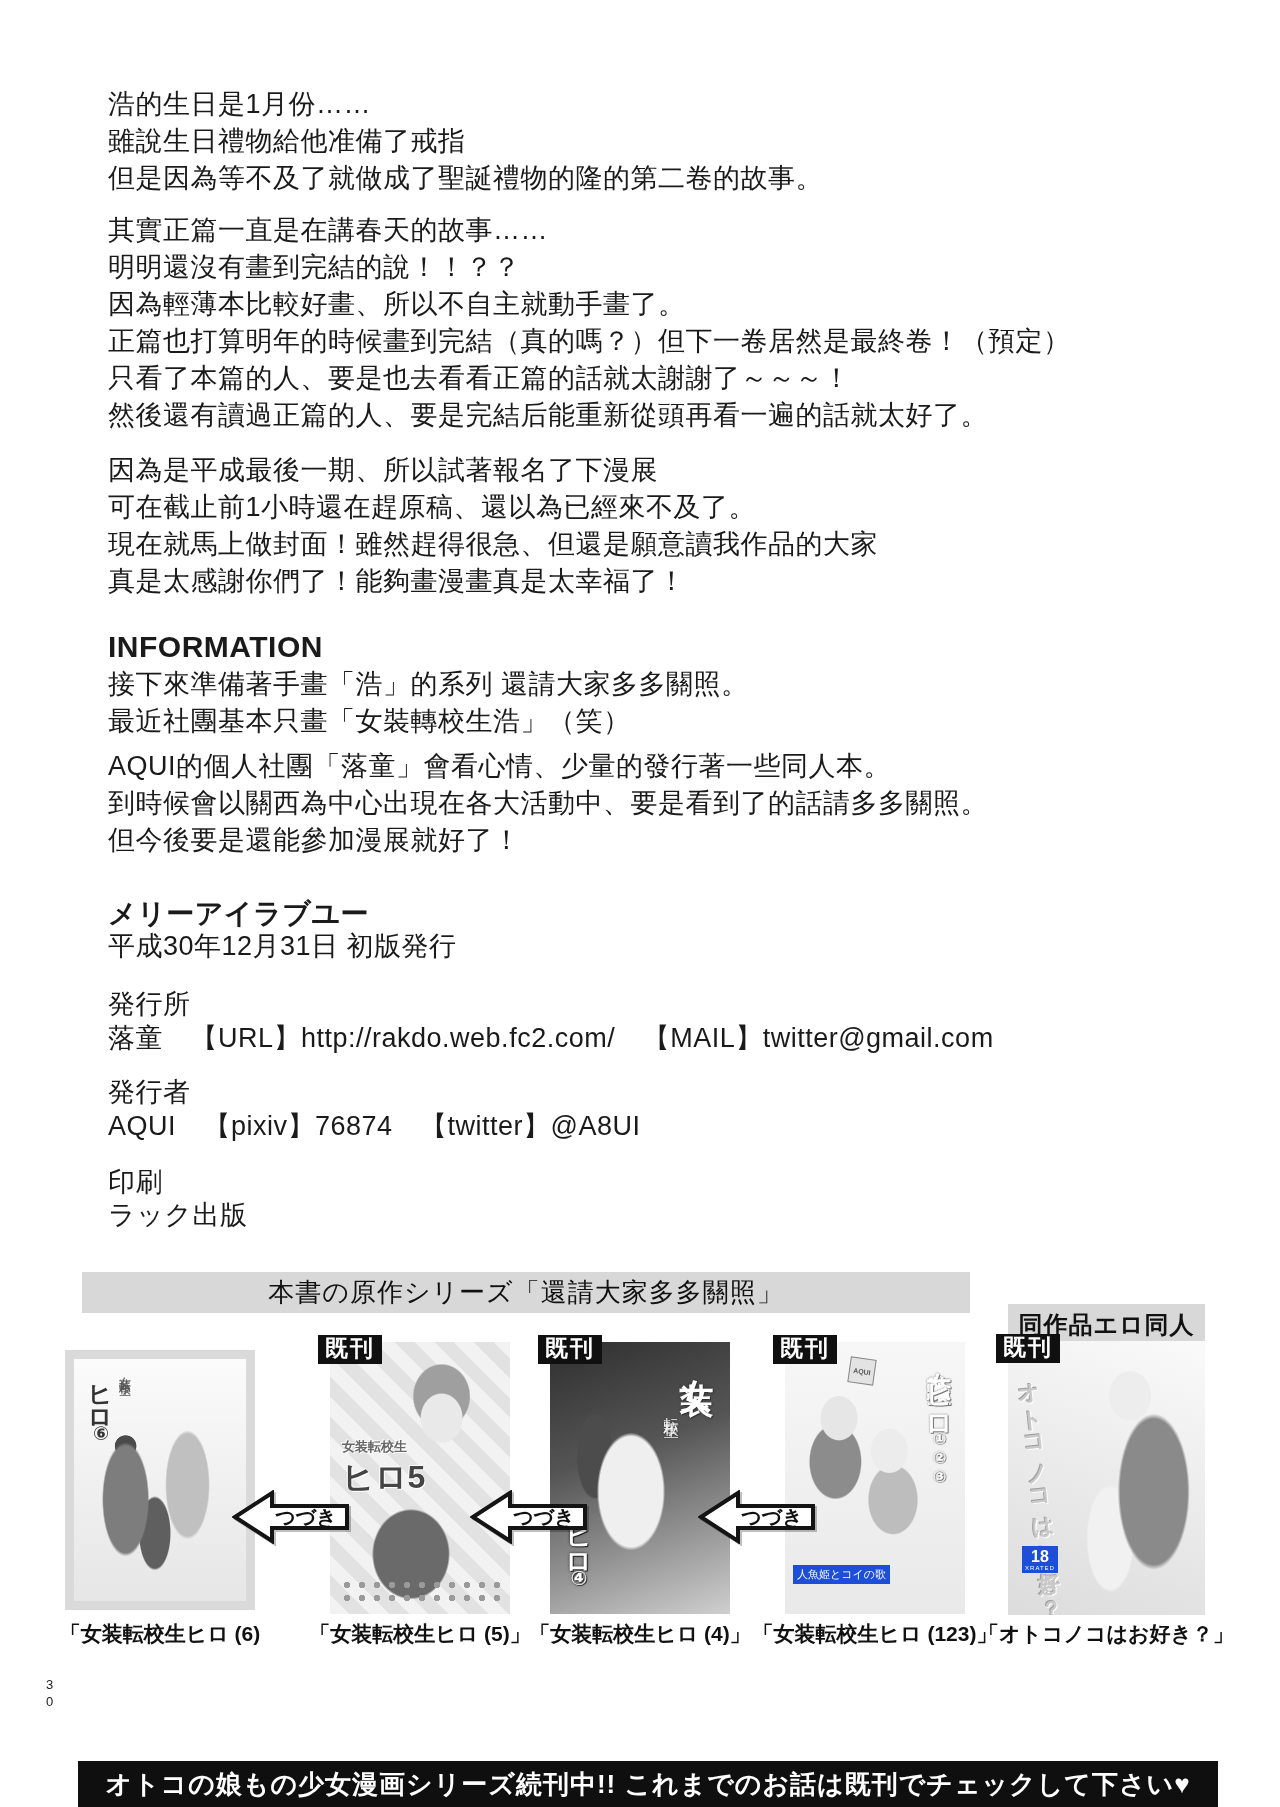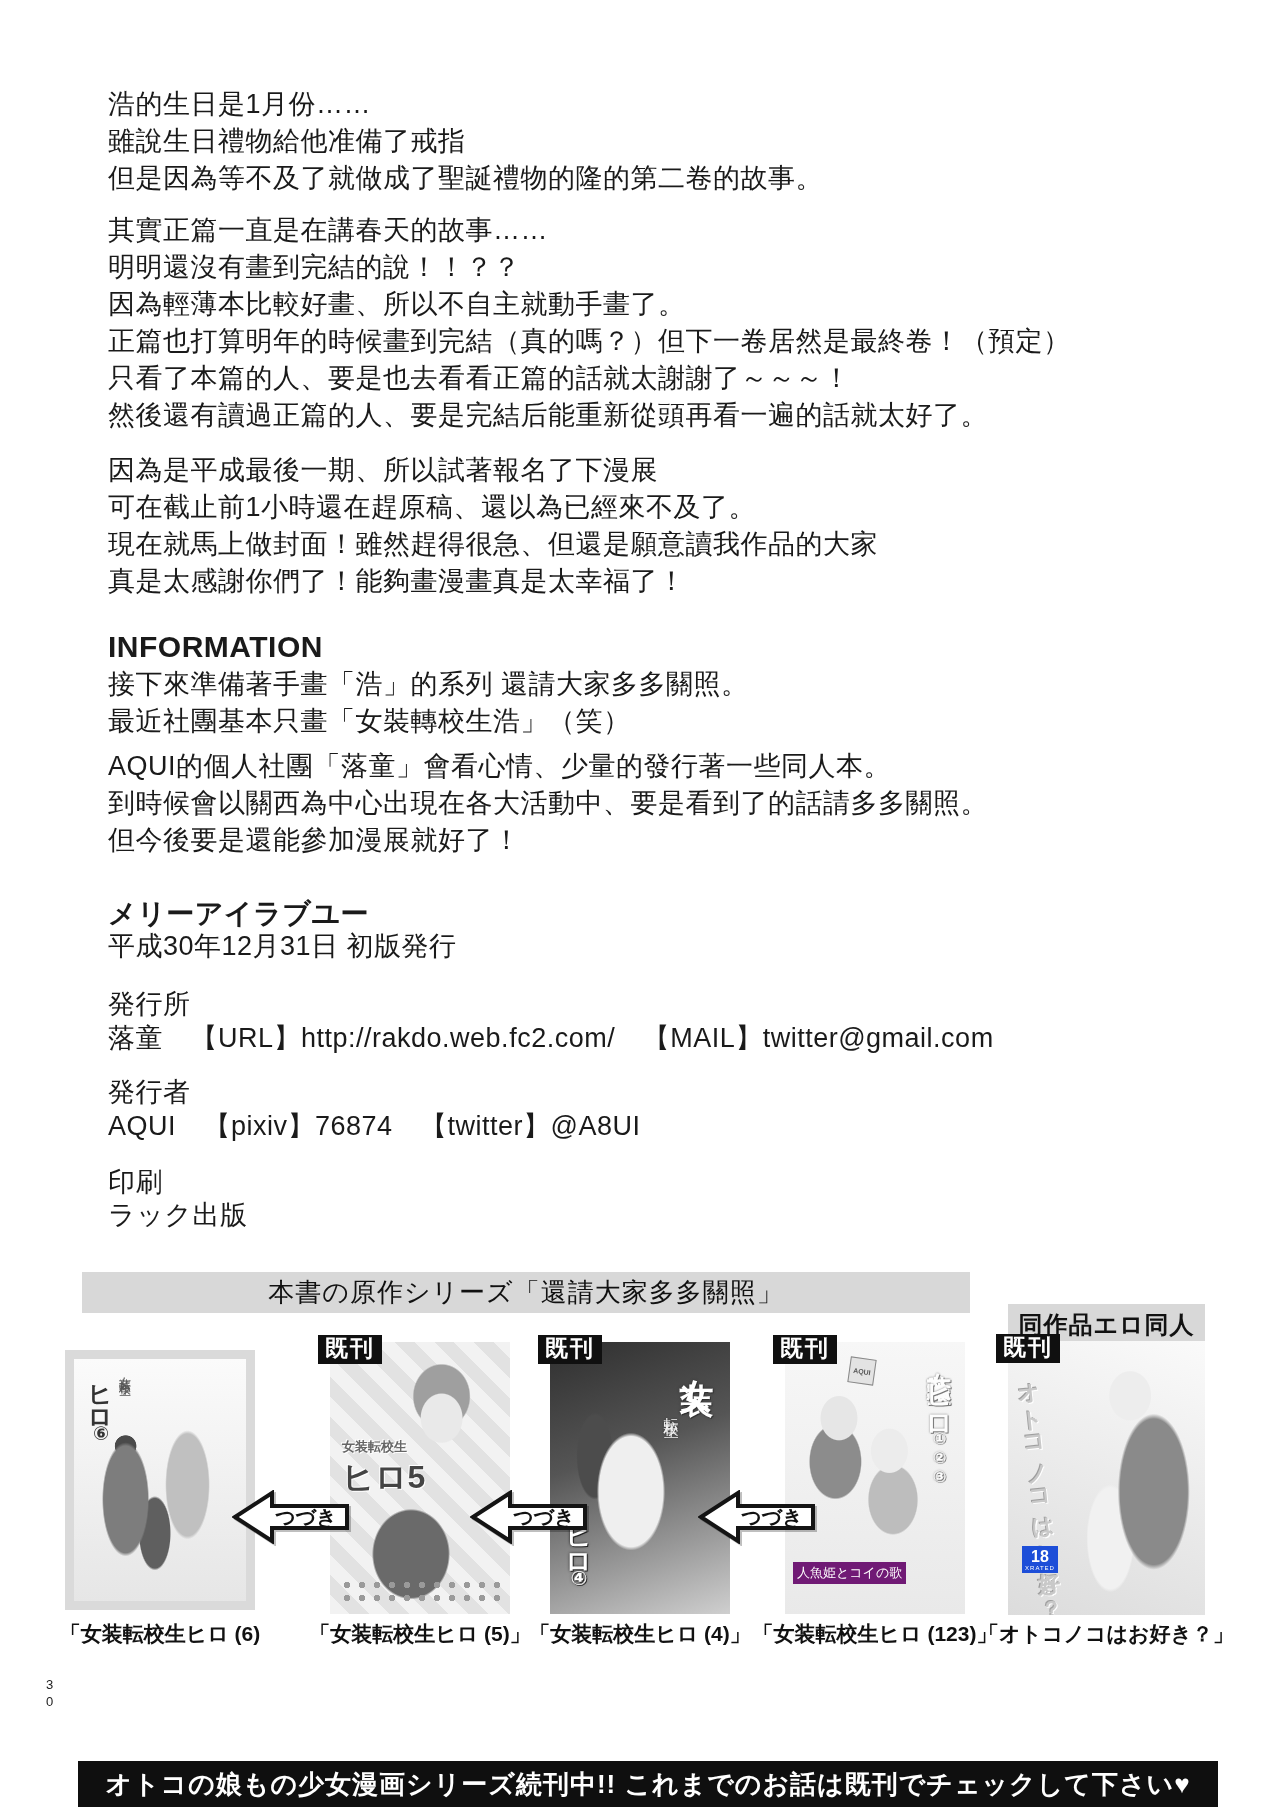--- a/index.html
+++ b/index.html
@@ -75,21 +75,21 @@
   .c3-sub    { position:absolute; right:50px; top:64px; font-size:15px; color:#f2f2f2;
                letter-spacing:3px; text-shadow:0 0 2px #333; }
   .c3-logo   { position:absolute; left:12px; bottom:24px; font-size:26px; font-weight:bold; color:#fff;
                text-shadow:0 0 3px #222,1px 1px 0 #222; }
   .c3-vol    { font-size:20px; }
 
   .c4-title  { position:absolute; right:8px; top:12px; font-size:24px; font-weight:bold; color:#fdfdfd;
                letter-spacing:2px; text-shadow:0 0 2px #777,1px 1px 0 #777; }
   .c4-logo   { font-size:27px; }
   .c4-vol    { font-size:16px; letter-spacing:0; }
-  .c4-sub    { position:absolute; left:8px; bottom:30px; font-size:13px; color:#fff; background:#701a75; padding:2px 4px; }
+  .c4-sub    { position:absolute; left:8px; bottom:30px; font-size:11px; color:#fff; background:#1d4ed8; padding:2px 4px; }
   .c4-cube   { position:absolute; left:64px; top:16px; width:26px; height:26px; background:#e3e3e3;
                border:1px solid #888; transform:rotate(8deg); display:flex; align-items:center; justify-content:center;
                font-size:7px; color:#555; font-weight:bold; }
 
   .c5-title  { position:absolute; left:16px; top:26px; font-size:22px; font-weight:bold; color:#c9c9c9;
                letter-spacing:2px; transform:rotate(-6deg); text-shadow:1px 1px 0 #fff,-1px -1px 0 #9e9e9e; }
   .c5-age    { position:absolute; left:14px; bottom:42px; width:36px; background:#1d4ed8; color:#fff;
                text-align:center; padding:3px 0 2px; }
   .c5-age .n { display:block; font-size:16px; font-weight:bold; line-height:16px; }
   .c5-age .x { display:block; font-size:6px; letter-spacing:1px; }

